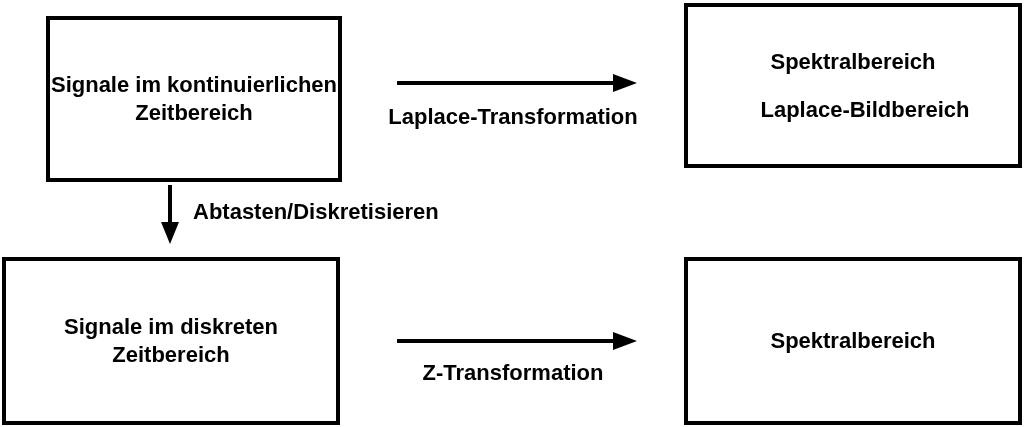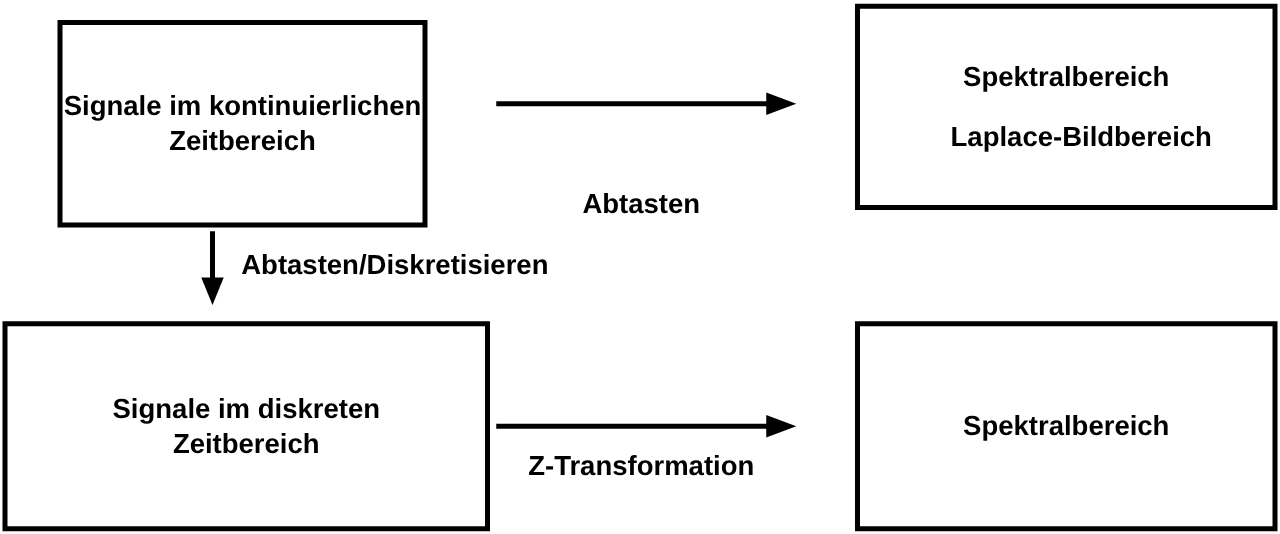--- a/index.html
+++ b/index.html
@@ -21,21 +21,21 @@
     display: flex;
     flex-direction: column;
     align-items: center;
     justify-content: center;
     text-align: center;
     font-size: 22px;
     line-height: 28px;
   }
   .box-top-left     { left: 2px;   top: 16px;   width: 296px; height: 166px; margin-left: 44px; }
   .box-top-right    { left: 684px; top: 3px;   width: 338px; height: 165px; }
-  .box-bottom-left  { left: 2px;   top: 257px; width: 390px; height: 168px; }
+  .box-bottom-left  { left: 2px;   top: 257px; width: 338px; height: 168px; }
   .box-bottom-right { left: 684px; top: 257px; width: 338px; height: 168px; }
   .box-line { display: block; }
   .spaced .box-line + .box-line { margin-top: 20px; margin-left: 24px; }
   .arrow-svg {
     position: absolute;
     left: 0; top: 0;
     width: 1024px;
     height: 427px;
     pointer-events: none;
   }
@@ -86,17 +86,17 @@
 
   <div class="box box-bottom-left">
     <span class="box-line">Signale im diskreten</span>
     <span class="box-line">Zeitbereich</span>
   </div>
 
   <div class="box box-bottom-right spaced">
     <span class="box-line">Spektralbereich</span>
   </div>
 
-  <div class="arrow-label lbl-abtasten">Abtasten</div>
+  <div class="arrow-label lbl-laplace">Laplace-Transformation</div>
   <div class="arrow-label left-anchored lbl-sampling">Abtasten/Diskretisieren</div>
   <div class="arrow-label lbl-ztrans">Z-Transformation</div>
 
 </div>
 
 </body></html>

